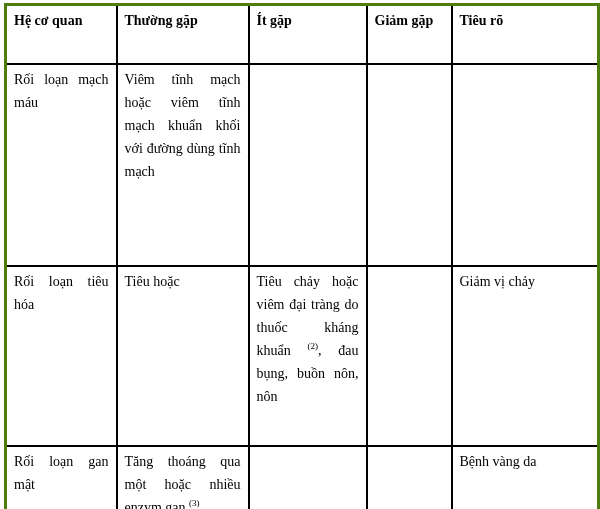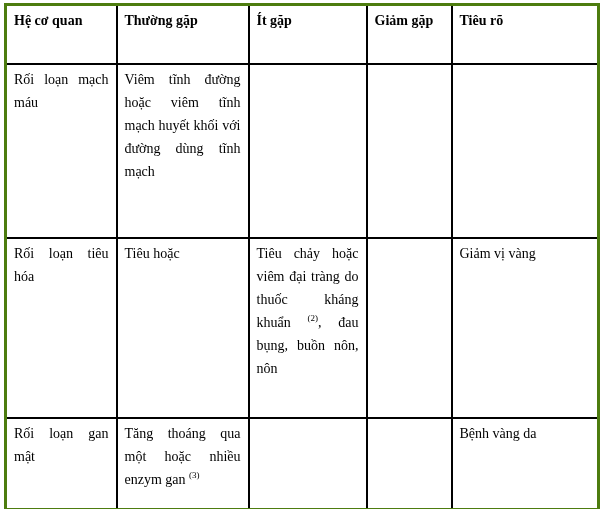--- a/index.html
+++ b/index.html
@@ -38,21 +38,21 @@
     overflow: hidden;
   }
   table.adr th {
     font-weight: bold;
     text-align: left;
     height: 50px;
   }
   table.adr td {
     text-align: justify;
   }
-  tr.r1 { height: 174px; }
+  tr.r1 { height: 202px; }
   tr.r2 { height: 180px; }
   tr.r3 { height: 91px;  }
   sup.fnote {
     font-size: 9px;
     line-height: 0;
     vertical-align: super;
     letter-spacing: 0;
   }
 </style>
 </head>
@@ -72,31 +72,31 @@
         <th>Hệ cơ quan</th>
         <th>Thường gặp</th>
         <th>Ít gặp</th>
         <th>Giảm gặp</th>
         <th>Tiêu rõ</th>
       </tr>
     </thead>
     <tbody>
       <tr class="r1">
         <td>Rối loạn mạch máu</td>
-        <td>Viêm tĩnh đường hoặc viêm tĩnh mạch huyết khối với đường dùng tĩnh mạch</td>
+        <td>Viêm tĩnh mạch hoặc viêm tĩnh mạch khuẩn khối với đường dùng tĩnh mạch</td>
         <td></td>
         <td></td>
         <td></td>
       </tr>
       <tr class="r2">
         <td>Rối loạn tiêu hóa</td>
         <td>Tiêu hoặc</td>
         <td><span>Tiêu chảy hoặc viêm đại tràng do thuốc kháng khuẩn </span><sup class="fnote">(2)</sup><span>, đau bụng, buồn nôn, nôn</span></td>
         <td></td>
-        <td>Giảm vị vàng</td>
+        <td>Giảm vị chảy</td>
       </tr>
       <tr class="r3">
         <td>Rối loạn gan mật</td>
         <td><span>Tăng thoáng qua một hoặc nhiều enzym gan </span><sup class="fnote">(3)</sup></td>
         <td></td>
         <td></td>
         <td>Bệnh vàng da</td>
       </tr>
     </tbody>
   </table>

